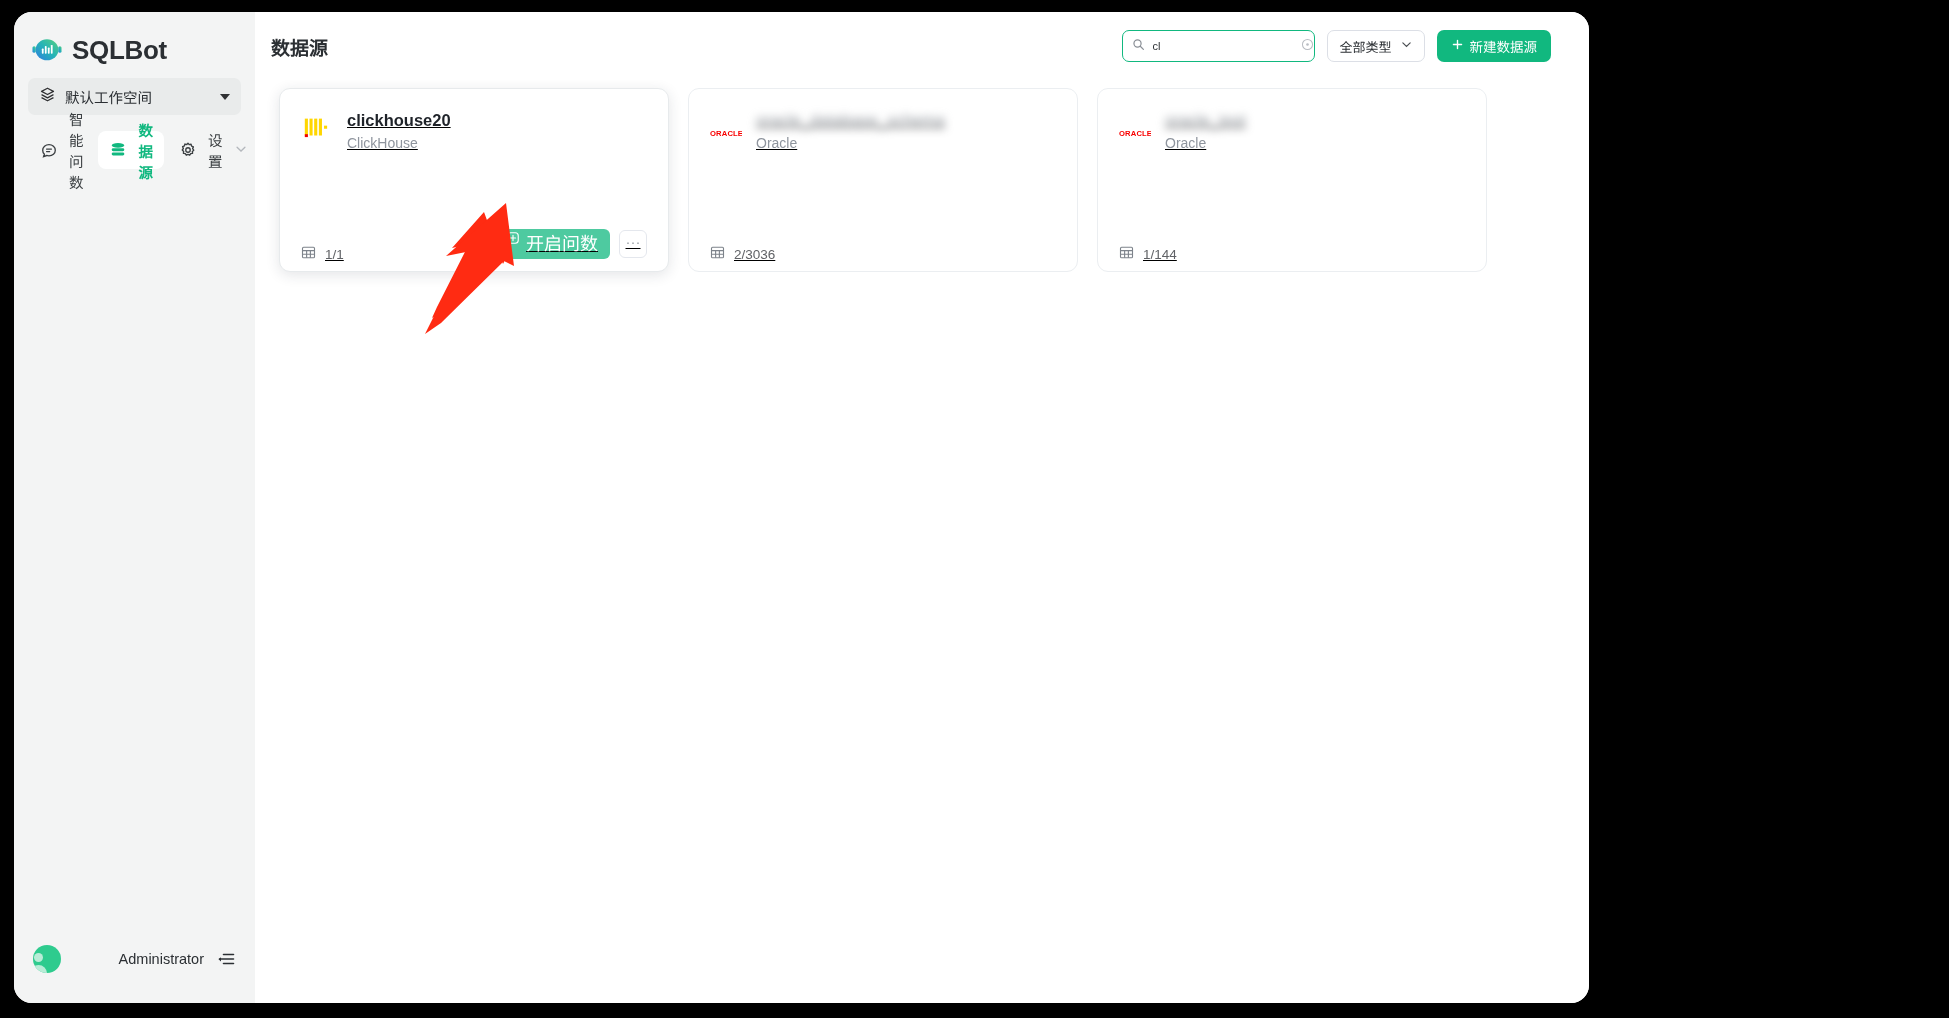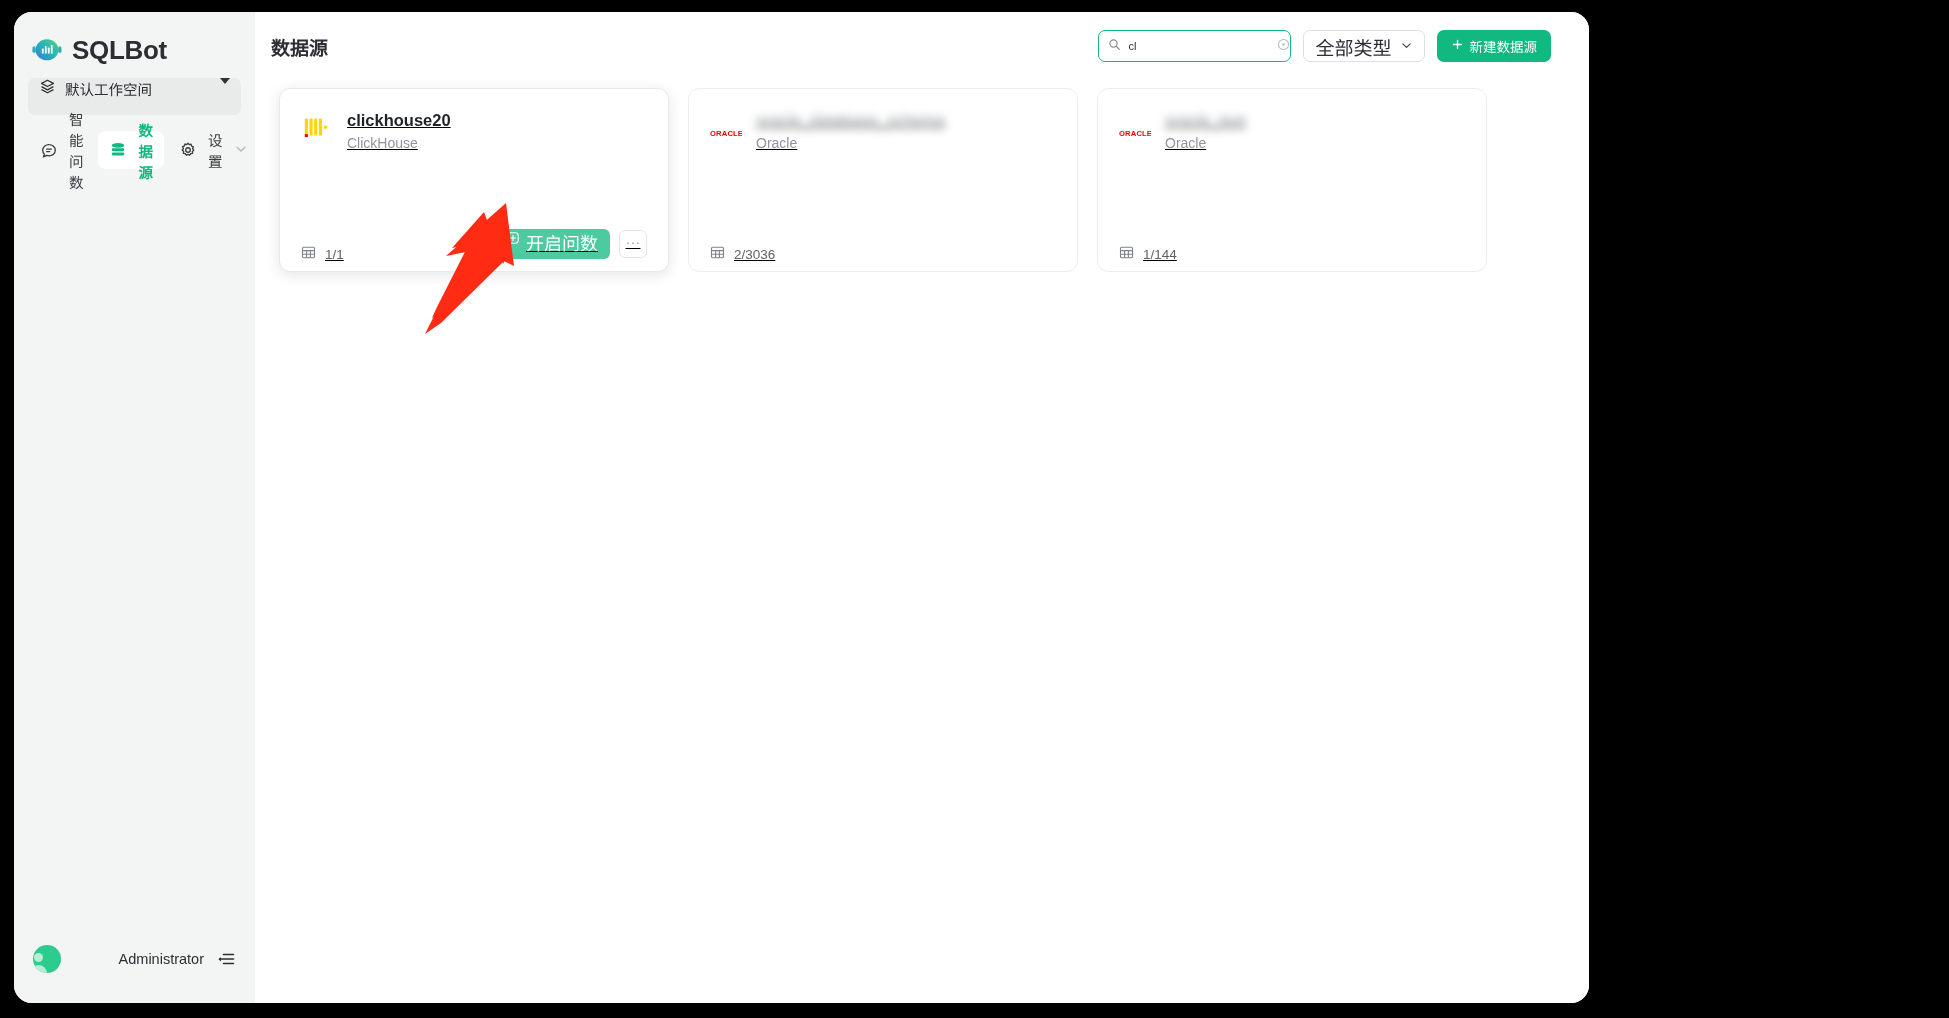--- a/index.html
+++ b/index.html
@@ -37,21 +37,21 @@
   .brand-logo { width: 30px; height: 30px; flex: 0 0 30px; }
   .brand-name {
     font-size: 26px; font-weight: bold; color: #2b2f33;
     letter-spacing: -0.3px;
   }
   .ws-select {
     margin: 4px 14px 0 14px;
     height: 37px;
     background: #e9ebeb;
     border-radius: 7px;
-    display: flex; align-items: flex-start;
+    display: flex; align-items: center;
     padding: 0 11px;
     gap: 9px;
     cursor: pointer;
   }
   .ws-label { font-size: 14.5px; color: #2b2f33; flex: 1; }
   .ws-caret { width: 0; height: 0; border-left: 5px solid transparent;
     border-right: 5px solid transparent; border-top: 6px solid #303133; }
 
   .nav { margin-top: 16px; padding: 0 14px; display: flex; flex-direction: row; gap: 3px; }
   .nav-item {
@@ -122,21 +122,21 @@
     font-family: inherit; background: transparent;
   }
   .search-clear { cursor: pointer; flex: 0 0 13px; }
 
   .type-select {
     height: 32px; min-width: 95px;
     border: 1px solid #dcdfe6;
     border-radius: 7px;
     display: flex; align-items: center; justify-content: center;
     gap: 8px; padding: 0 11px;
-    font-size: 19px; color: #2b2f33;
+    font-size: 13px; color: #2b2f33;
     cursor: pointer; background: #fff;
   }
   .btn-primary {
     height: 32px;
     background: #11b87f;
     color: #fff;
     border: none; border-radius: 7px;
     display: flex; align-items: center; justify-content: center;
     gap: 6px; padding: 0 14px;
     font-size: 13.5px; cursor: pointer;

